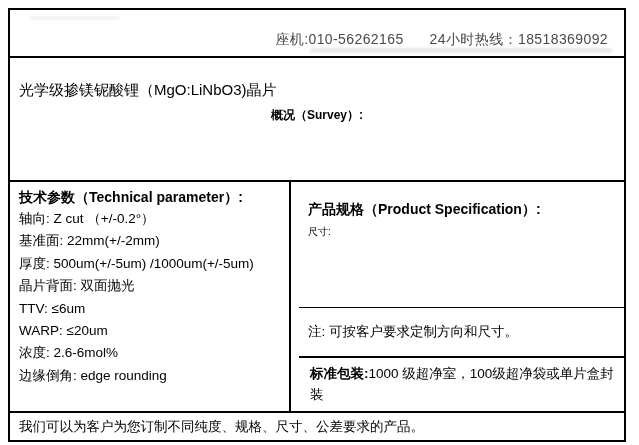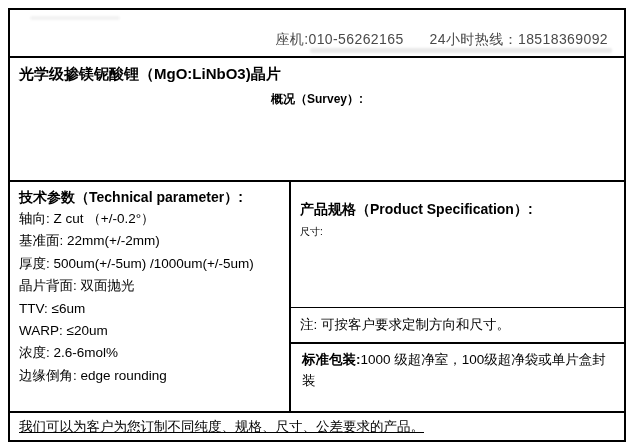--- a/index.html
+++ b/index.html
@@ -13,42 +13,42 @@
     display:flex; align-items:center; justify-content:flex-end;
     padding:14px 16px 0 0; }
   .hdr .phone-line { font-size:14px; color:#4a4a4a; font-weight:400; letter-spacing:.4px; white-space:nowrap; }
   .hdr .sep { display:inline-block; width:26px; }
   .smudge { position:absolute; background:#e9e9e9; filter:blur(1.2px); border-radius:2px; }
   .smudge.a { left:300px; right:12px; bottom:3px; height:5px; }
   .smudge.b { left:20px; top:6px; width:90px; height:4px; opacity:.6; }
 
   
   .overview { height:124px; border-bottom:2px solid #000; padding:4px 9px 0 9px; }
-  .title { font-weight:bold; font-size:15px; line-height:24px; }
+  .title { font-weight:normal; font-size:15px; line-height:24px;margin-top:16px; }
   .survey-h { font-weight:bold; font-size:12px; line-height:26px;text-align:center; }
   .survey-p { font-size:13.5px; line-height:23px; text-align:justify; }
 
   
-  .middle { flex:1; display:flex; min-height:0; }
+  .middle { flex:1; display:flex; min-height:0;gap:8px; }
   .tech { width:281px; border-right:2px solid #000; padding:4px 4px 0 9px; }
   .tech-h { font-weight:bold; font-size:14px; line-height:22px; white-space:nowrap; }
   .tech-item { font-size:13.5px; line-height:22.4px; white-space:nowrap; }
 
   .spec-col { flex:1; display:flex; flex-direction:column; min-width:0; }
   .spec-main { height:113px; padding:4px 6px 0 9px;margin-top:12px; }
   .spec-h { font-weight:bold; font-size:14px; line-height:22px; white-space:nowrap; }
   .spec-size { font-size:10px; line-height:23px; }
-  .spec-note { height:35px; border-top:1px solid #000; display:flex; align-items:center;
+  .spec-note { height:49px; border-top:1px solid #000; display:flex; align-items:center;
     padding:0 6px 0 9px; font-size:13.5px;text-align:right; }
   .spec-pack { flex:1; border-top:2px solid #000; padding:5px 6px 0 11px; font-size:13.5px; line-height:21px; }
   .spec-pack .lbl { font-weight:bold; }
 
   
   .footer-row { height:29px; border-top:2px solid #000; display:flex; align-items:center;
-    padding:0 9px; font-size:13.5px;text-decoration:underline; }
+    padding:0 9px; font-size:13.5px; }
 </style>
 </head>
 <body>
 
 <div class="sheet">
 
   <div class="hdr">
     <div class="smudge b"></div>
     <div class="phone-line">
       <span>座机:010-56262165</span><span class="sep"></span><span>24小时热线：18518369092</span>

